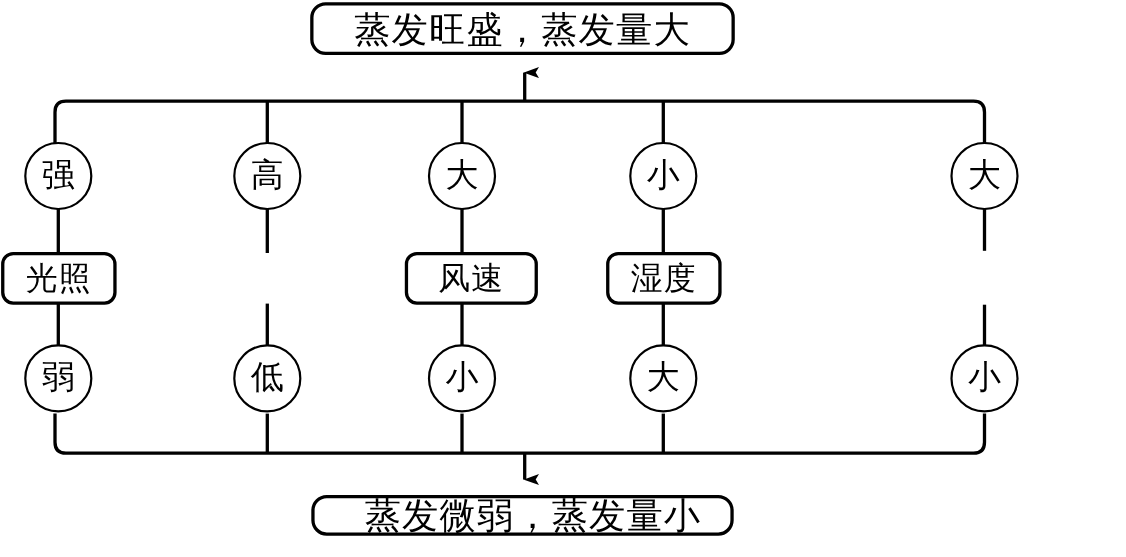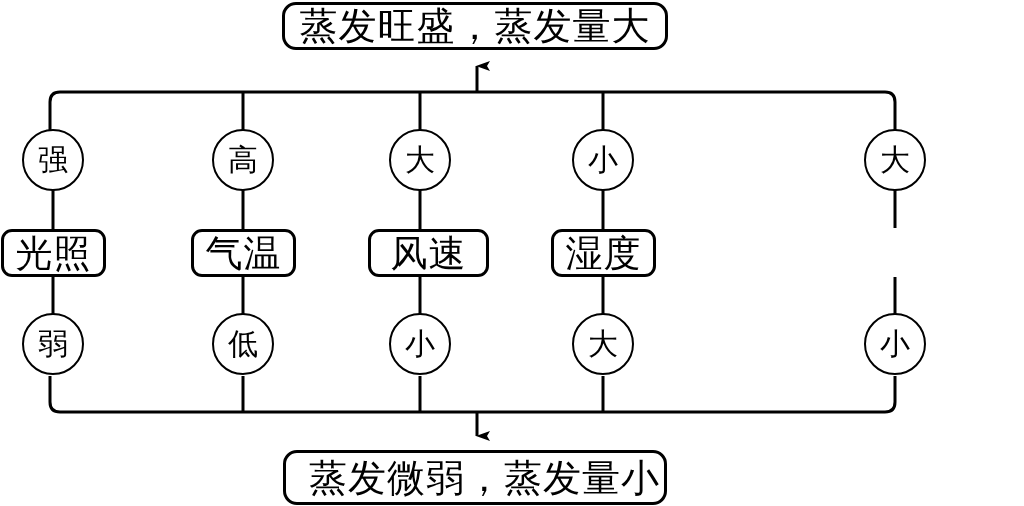--- a/index.html
+++ b/index.html
@@ -33,28 +33,28 @@
     justify-content: center;
     background: #ffffff;
     color: #000000;
     line-height: 1;
     white-space: nowrap;
     z-index: 5;
   }
   .outcome-box {
     border: 3px solid #000000;
     border-radius: 14px;
-    font-size: 38px;
+    font-size: 33px;
     letter-spacing: 1px;
     font-weight: 400;
   }
   .factor-box {
     border: 3px solid #000000;
     border-radius: 11px;
-    font-size: 37px;
+    font-size: 29px;
     letter-spacing: 1px;
     font-weight: 400;
   }
   .level-circle {
     border: 2.6px solid #000000;
     border-radius: 50%;
     font-size: 30px;
     font-weight: 400;
   }
 </style>
@@ -105,29 +105,28 @@
     </g>
   </svg>
 
   <div class="node outcome-box" style="left:282px; top:2px; width:386px; height:48px;">蒸发旺盛，蒸发量大</div>
 
   <div class="node level-circle" style="left:22px; top:129px; width:62px; height:62px;">强</div>
   <div class="node factor-box" style="left:1px; top:229px; width:105px; height:48px;">光照</div>
   <div class="node level-circle" style="left:22px; top:313px; width:62px; height:62px;">弱</div>
 
   <div class="node level-circle" style="left:212px; top:129px; width:62px; height:62px;">高</div>
-  <div class="node factor-box" style="left:191px; top:229px; width:105px; height:48px;">气温</div>
   <div class="node level-circle" style="left:212px; top:313px; width:62px; height:62px;">低</div>
 
   <div class="node level-circle" style="left:389px; top:129px; width:62px; height:62px;">大</div>
   <div class="node factor-box" style="left:368px; top:229px; width:121px; height:48px;">风速</div>
   <div class="node level-circle" style="left:389px; top:313px; width:62px; height:62px;">小</div>
 
   <div class="node level-circle" style="left:572px; top:129px; width:62px; height:62px;">小</div>
   <div class="node factor-box" style="left:551px; top:229px; width:105px; height:48px;">湿度</div>
   <div class="node level-circle" style="left:572px; top:313px; width:62px; height:62px;">大</div>
 
   <div class="node level-circle" style="left:864px; top:129px; width:62px; height:62px;">大</div>
   <div class="node level-circle" style="left:864px; top:313px; width:62px; height:62px;">小</div>
 
-  <div class="node outcome-box" style="left:283px; top:450px; width:384px; height:55px;padding-left:19px;">蒸发微弱，蒸发量小</div>
+  <div class="node outcome-box" style="left:283px; top:450px; width:384px; height:37px;padding-left:19px;">蒸发微弱，蒸发量小</div>
 
 </div>
 
 </body></html>

